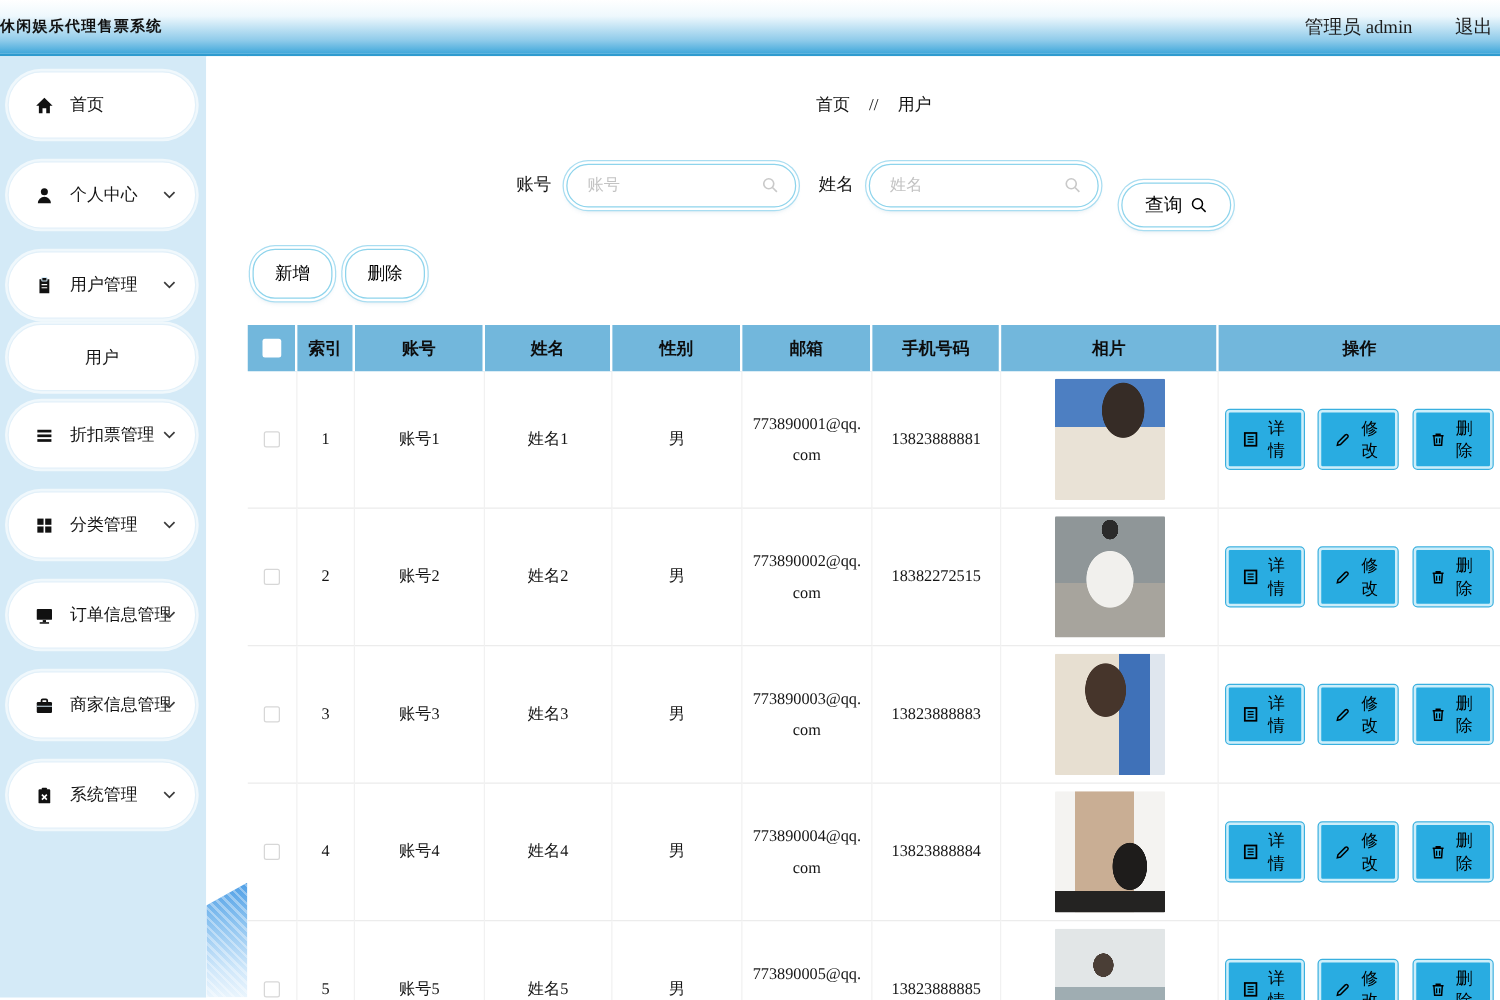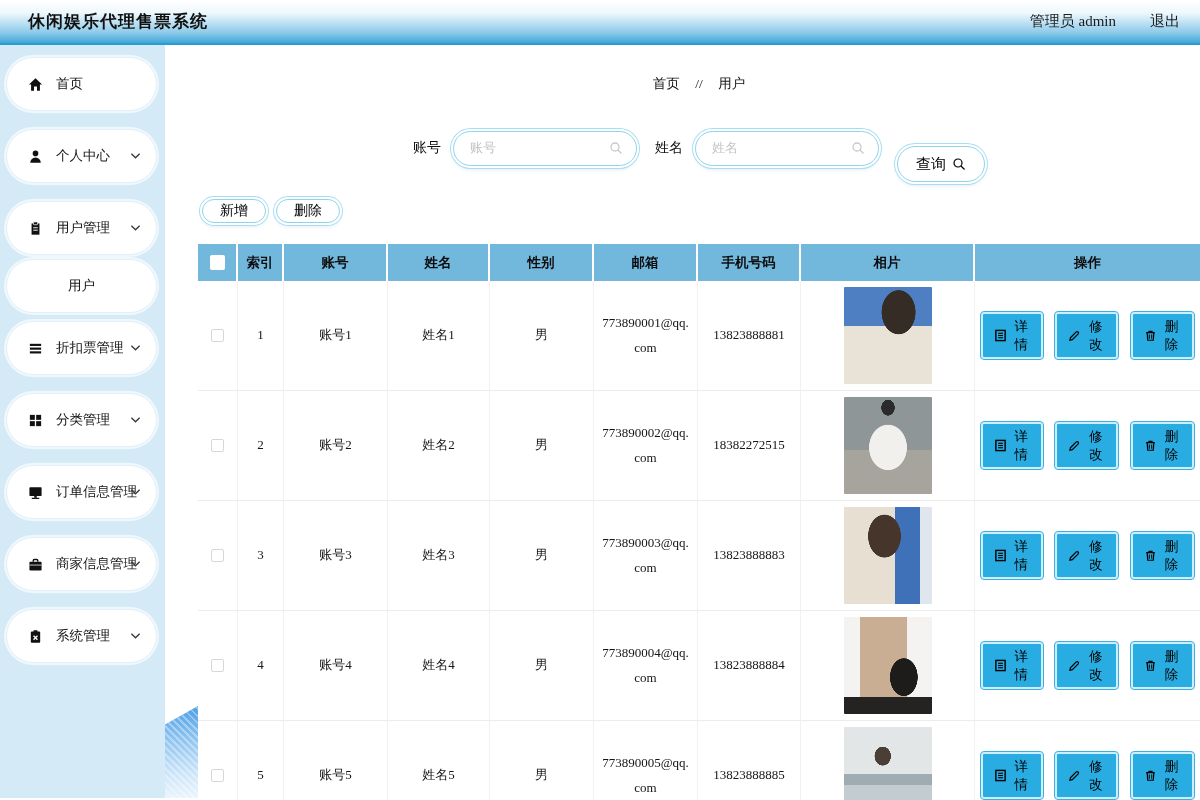--- a/index.html
+++ b/index.html
@@ -3,22 +3,22 @@
 <meta charset="utf-8">
 <style>
   * { margin:0; padding:0; box-sizing:border-box; }
   html,body { width:1200px; height:800px; overflow:hidden; background:#fff;
     font-family:"Liberation Serif","DejaVu Serif",serif; color:#111; }
 
   
   .topbar { height:45px; display:flex; align-items:center; justify-content:space-between;
     background:linear-gradient(180deg,#ffffff 0%,#eef8fd 30%,#8fcbea 75%,#3fa7da 100%);
     border-bottom:2px solid #2e9bcf; }
-  .topbar-title { font-size:17px; font-weight:bold; padding-left:28px; letter-spacing:1px; }
-  .topbar-right { display:flex; align-items:center; gap:34px; padding-right:20px; font-size:15px; color:#1c1c1c; }
+  .topbar-title { font-size:12px; font-weight:bold; letter-spacing:1px; }
+  .topbar-right { display:flex; align-items:center; gap:34px; padding-right:6px; font-size:15px; color:#1c1c1c; }
   .logout { cursor:pointer;font-family:Liberation Mono, monospace; }
 
   
   .layout { display:flex; height:753px; }
   .sidebar { width:165px; background:#d4eaf7; padding-top:12px; overflow:hidden; flex:none; }
   .side-strip { width:33px; position:relative; background:#fff; flex:none; }
   .wave { position:absolute; left:0; bottom:0; width:100%; height:92px;
     background:
       repeating-linear-gradient(45deg, rgba(255,255,255,.35) 0 2px, rgba(255,255,255,0) 2px 5px),
       linear-gradient(180deg,#4f9fe6 0%,#8cc3f0 35%,#cfe7fa 75%,#eaf5fd 100%);
@@ -51,21 +51,21 @@
   .pill-input::placeholder { color:#c3c3c3; }
   .input-search-icon { position:absolute; right:13px; top:50%; transform:translateY(-50%);
     width:14px; height:14px; color:#c9c9c9; display:flex; }
   .input-search-icon svg, .btn-search-icon svg { width:14px; height:14px; }
   .query-btn { height:36px; padding:0 18px; display:flex; align-items:center; gap:6px;
     font-size:15px; color:#000; cursor:pointer; font-family:inherit; margin-left:8px;margin-top:32px; }
   .btn-search-icon { display:flex; color:#000; }
 
   
   .toolbar { margin:17px 0 0 4px; display:flex; gap:10px; }
-  .pill-btn { height:24px; padding:4px 17px; display:flex; align-items:center; font-size:14px;
+  .pill-btn { height:40px; padding:4px 17px; display:flex; align-items:center; font-size:14px;
     color:#000; cursor:pointer; border-radius:18px; }
 
   
   .grid { width:100%; margin-top:21px; border-collapse:separate; border-spacing:0; table-layout:fixed; }
   .grid th { background:#72b7dc; height:37px; font-size:13.5px; font-weight:bold; color:#0d0d0d;
     border-right:2px solid #fff; text-align:center; }
   .grid th:last-child { border-right:none; }
   .grid td { height:110px; text-align:center; vertical-align:middle; font-size:13px; color:#151515;
     border-bottom:1px solid #ececec; border-right:1px solid #f1f1f1; line-height:1.9;
     word-break:break-all; padding:0 6px; }

